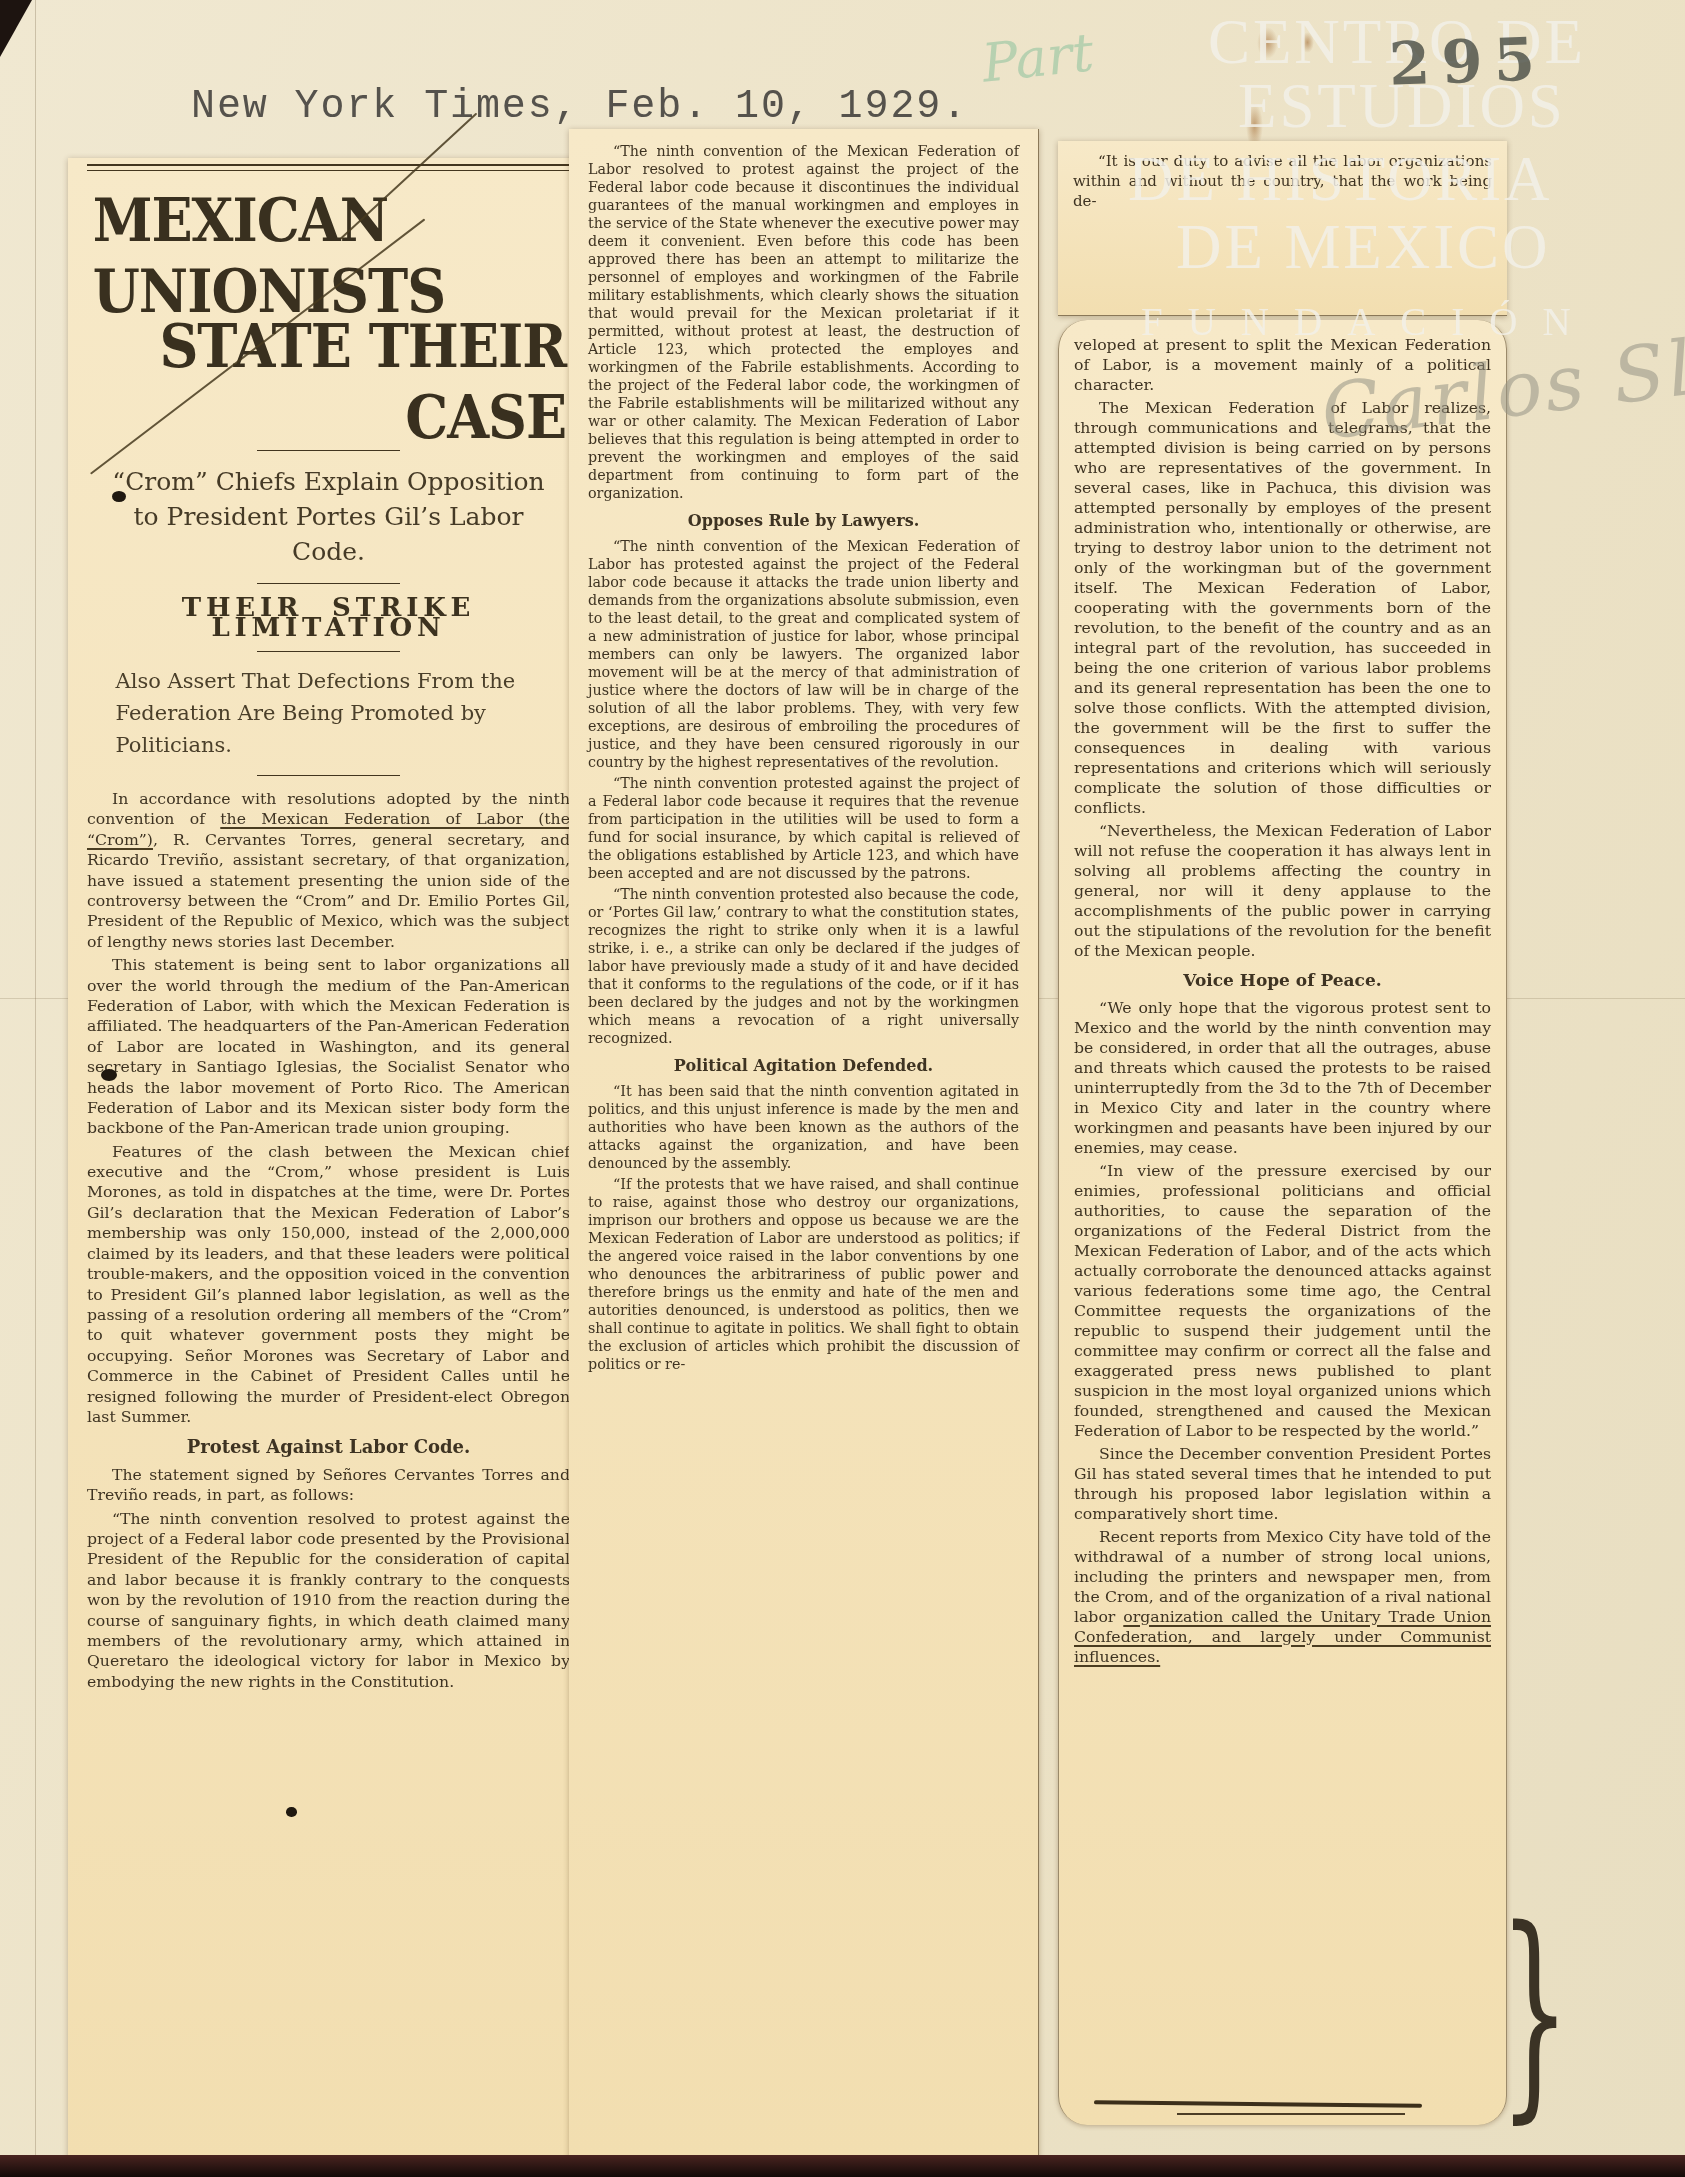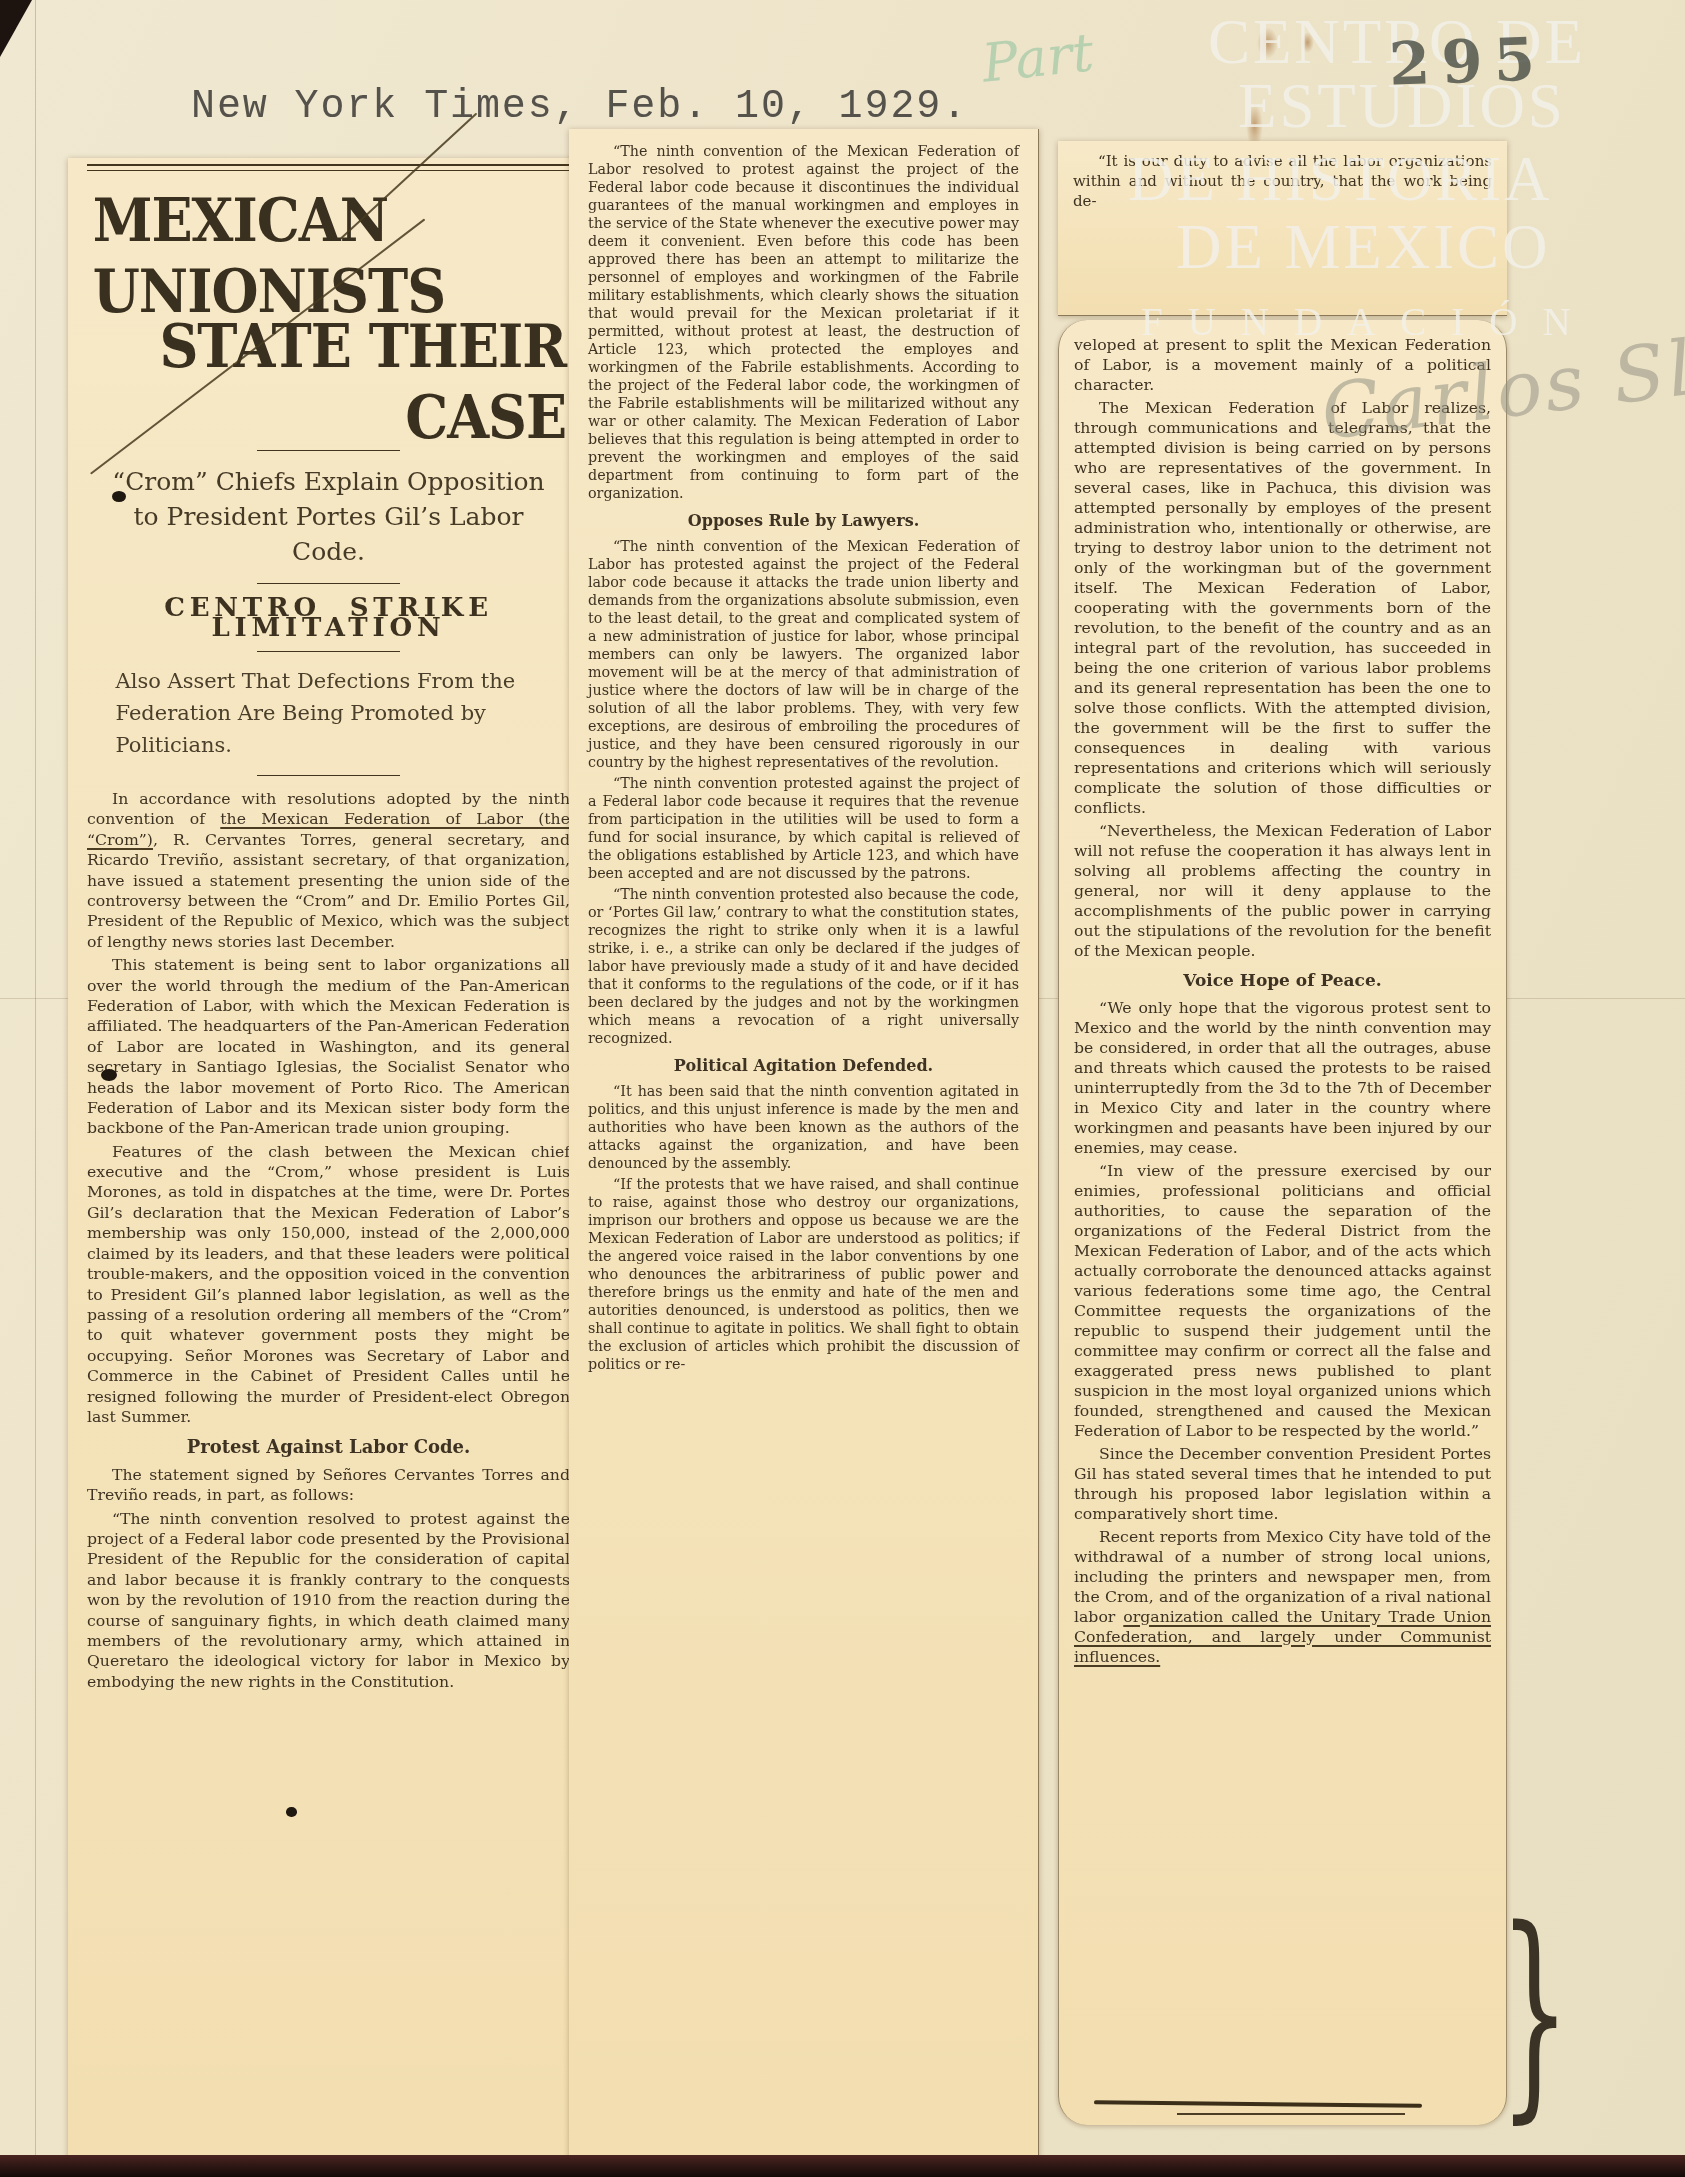--- a/index.html
+++ b/index.html
@@ -103,21 +103,21 @@
   <div class="stain" style="left:1246px;top:103px;width:17px;height:46px;"></div>
   <div class="stain" style="left:856px;top:133px;width:86px;height:143px;opacity:.45;"></div>
 
   <div class="clip clip-left">
     <div class="double-rule"></div>
     <div class="headline l1">MEXICAN UNIONISTS</div>
     <div class="headline l2">STATE THEIR CASE</div>
     <div class="rule"></div>
     <div class="deck">“Crom” Chiefs Explain Opposition to President Portes Gil’s Labor Code.</div>
     <div class="rule"></div>
-    <div class="fight">CENTRO STRIKE LIMITATION</div>
+    <div class="fight">THEIR STRIKE LIMITATION</div>
     <div class="rule"></div>
     <div class="deck2">Also Assert That Defections From the Federation Are Being Promoted by Politicians.</div>
     <div class="rule"></div>
     <p><span>In accordance with resolutions adopted by the ninth convention of </span><span class="pen-underline">the Mexican Federation of Labor (the “Crom”)</span><span>, R. Cervantes Torres, general secretary, and Ricardo Treviño, assistant secretary, of that organization, have issued a statement presenting the union side of the controversy between the “Crom” and Dr. Emilio Portes Gil, President of the Republic of Mexico, which was the subject of lengthy news stories last December.</span></p>
     <p>This statement is being sent to labor organizations all over the world through the medium of the Pan-American Federation of Labor, with which the Mexican Federation is affiliated. The headquarters of the Pan-American Federation of Labor are located in Washington, and its general secretary in Santiago Iglesias, the Socialist Senator who heads the labor movement of Porto Rico. The American Federation of Labor and its Mexican sister body form the backbone of the Pan-American trade union grouping.</p>
     <p>Features of the clash between the Mexican chief executive and the “Crom,” whose president is Luis Morones, as told in dispatches at the time, were Dr. Portes Gil’s declaration that the Mexican Federation of Labor’s membership was only 150,000, instead of the 2,000,000 claimed by its leaders, and that these leaders were political trouble-makers, and the opposition voiced in the convention to President Gil’s planned labor legislation, as well as the passing of a resolution ordering all members of the “Crom” to quit whatever government posts they might be occupying. Señor Morones was Secretary of Labor and Commerce in the Cabinet of President Calles until he resigned following the murder of President-elect Obregon last Summer.</p>
     <div class="subhead">Protest Against Labor Code.</div>
     <p>The statement signed by Señores Cervantes Torres and Treviño reads, in part, as follows:</p>
     <p>“The ninth convention resolved to protest against the project of a Federal labor code presented by the Provisional President of the Republic for the consideration of capital and labor because it is frankly contrary to the conquests won by the revolution of 1910 from the reaction during the course of sanguinary fights, in which death claimed many members of the revolutionary army, which attained in Queretaro the ideological victory for labor in Mexico by embodying the new rights in the Constitution.</p>
   </div>

